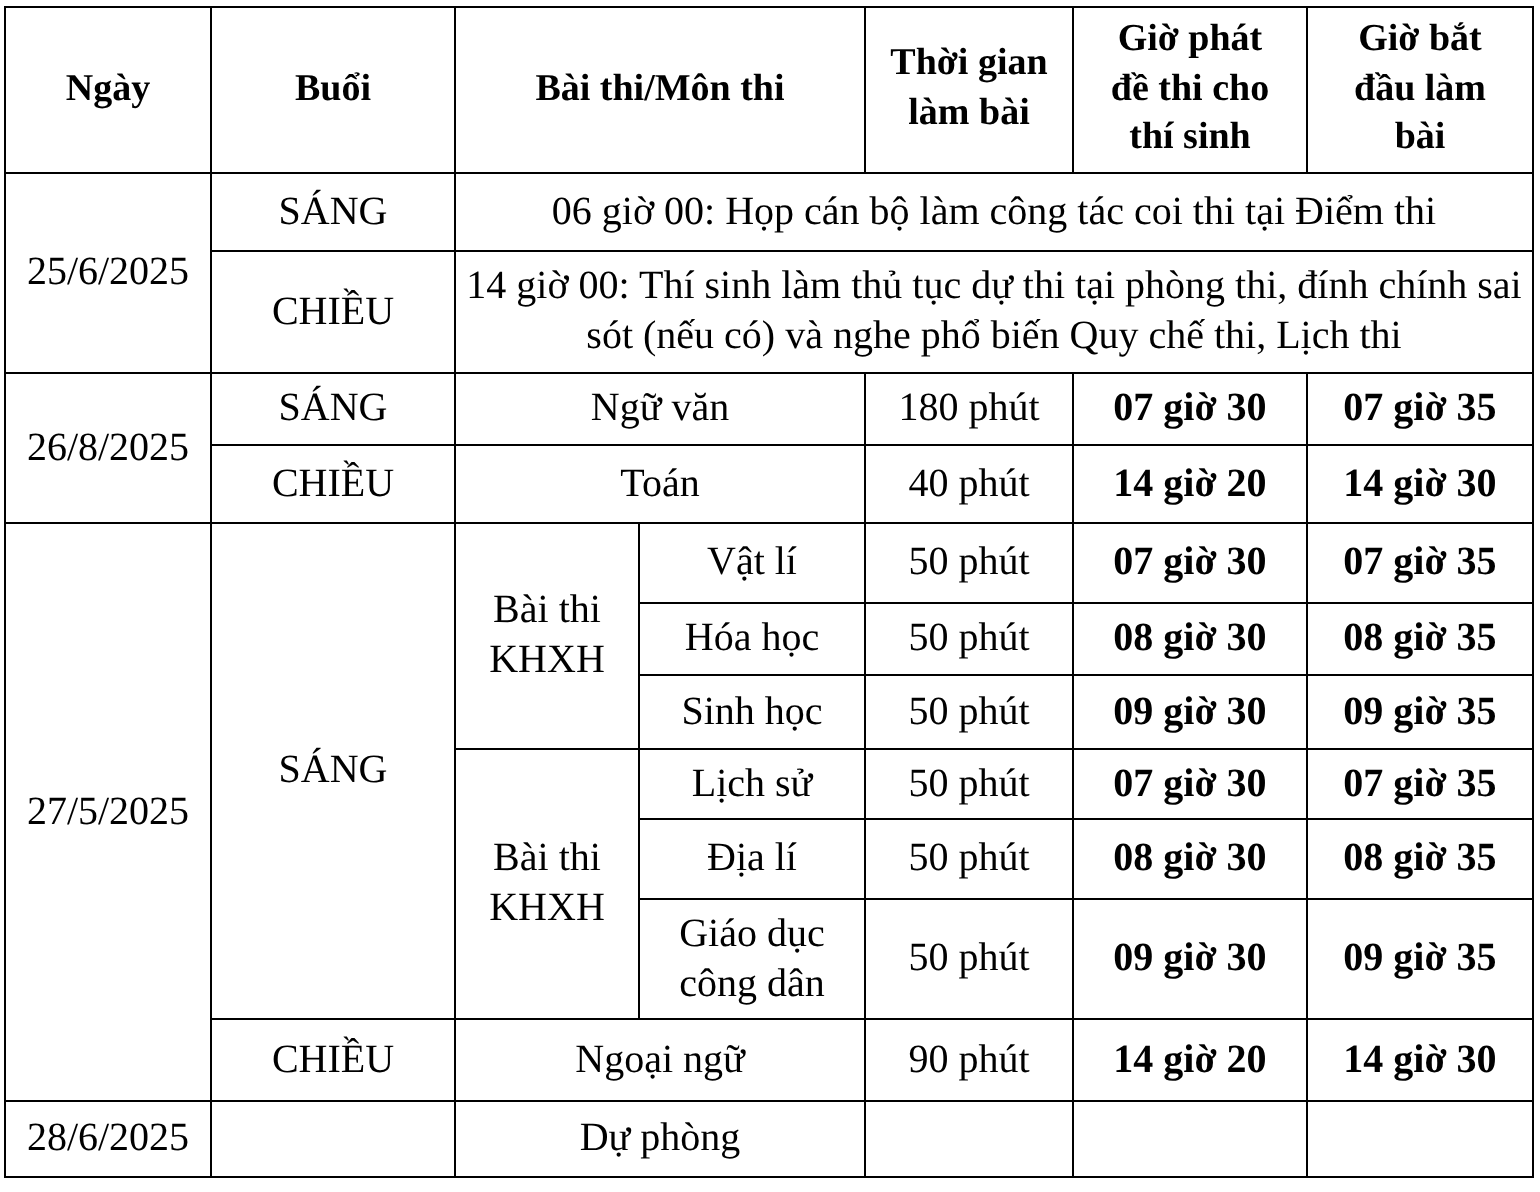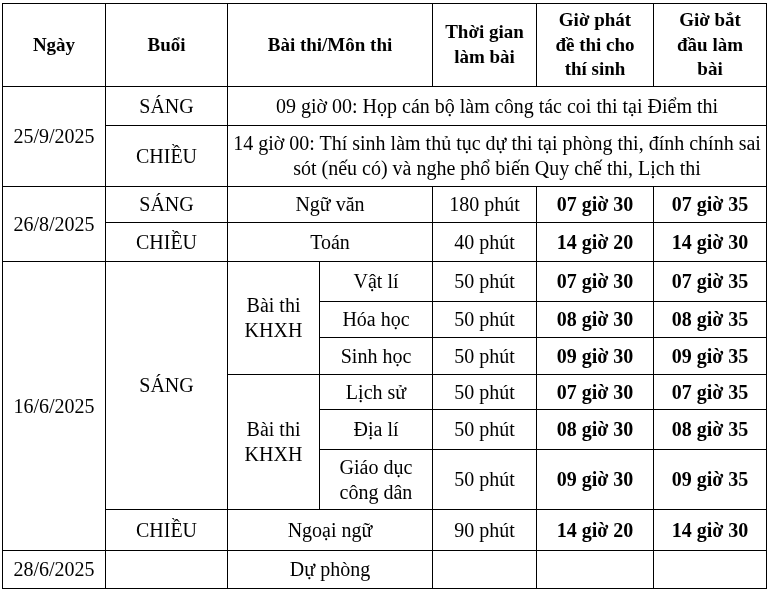--- a/index.html
+++ b/index.html
@@ -71,23 +71,23 @@
       <tr style="height:83px">
     <th>Ngày</th>
     <th>Buổi</th>
     <th colspan="2">Bài thi/Môn thi</th>
     <th>Thời gian làm bài</th>
     <th><span class="hdr-wrap-a">Giờ phát đề thi cho thí sinh</span></th>
     <th><span class="hdr-wrap-b">Giờ bắt đầu làm bài</span></th>
   </tr>
 
   <tr style="height:39px">
-    <td rowspan="2">25/9/2025</td>
+    <td rowspan="2">25/6/2025</td>
     <td>SÁNG</td>
-    <td colspan="5" class="note">09 giờ 00: Họp cán bộ làm công tác coi thi tại Điểm thi</td>
+    <td colspan="5" class="note">06 giờ 00: Họp cán bộ làm công tác coi thi tại Điểm thi</td>
   </tr>
   <tr style="height:61px">
     <td>CHIỀU</td>
     <td colspan="5" class="note">14 giờ 00: Thí sinh làm thủ tục dự thi tại phòng thi, đính chính sai sót (nếu có) và nghe phổ biến Quy chế thi, Lịch thi</td>
   </tr>
 
   <tr style="height:36px">
     <td rowspan="2">26/8/2025</td>
     <td>SÁNG</td>
     <td colspan="2">Ngữ văn</td>
@@ -97,21 +97,21 @@
   </tr>
   <tr style="height:39px">
     <td>CHIỀU</td>
     <td colspan="2">Toán</td>
     <td>40 phút</td>
     <td class="bold-time">14 giờ 20</td>
     <td class="bold-time">14 giờ 30</td>
   </tr>
 
   <tr style="height:40px">
-    <td rowspan="7">16/6/2025</td>
+    <td rowspan="7">27/5/2025</td>
     <td rowspan="6">SÁNG</td>
     <td rowspan="3">Bài thi KHXH</td>
     <td>Vật lí</td>
     <td>50 phút</td>
     <td class="bold-time">07 giờ 30</td>
     <td class="bold-time">07 giờ 35</td>
   </tr>
   <tr style="height:36px">
     <td>Hóa học</td>
     <td>50 phút</td>

